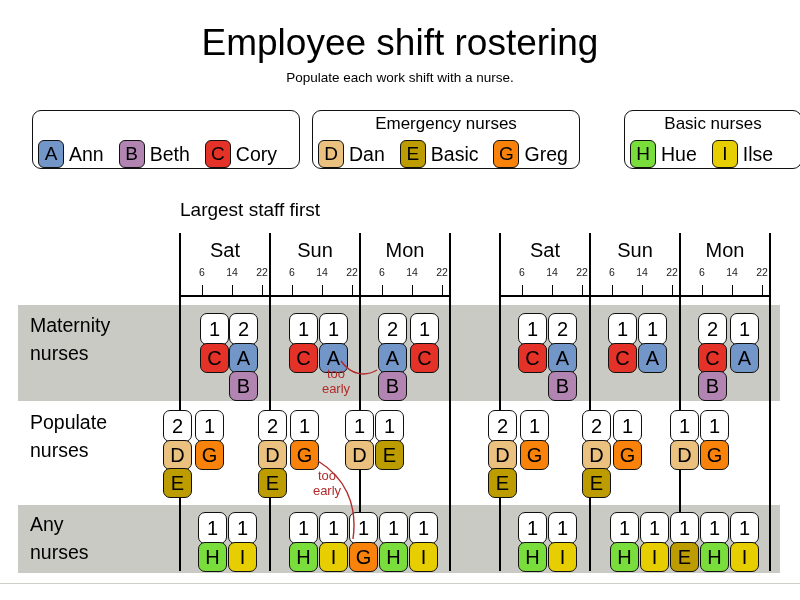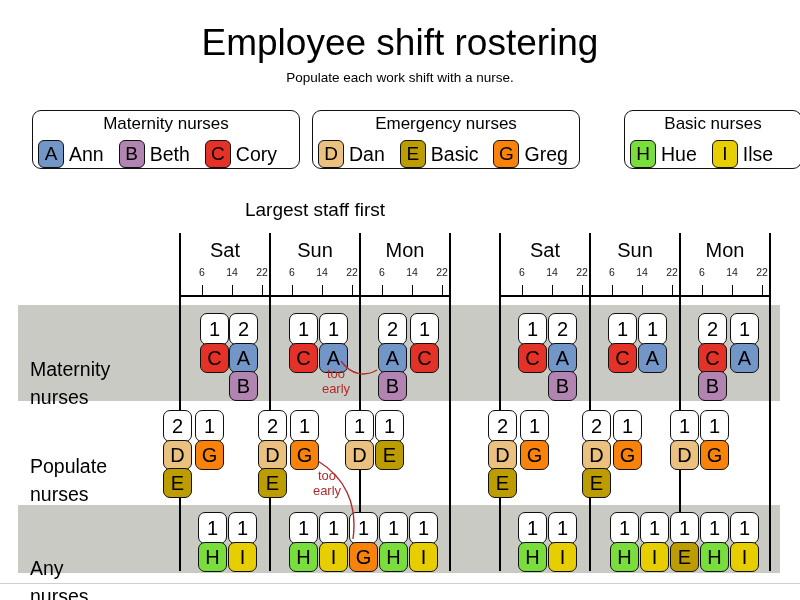--- a/index.html
+++ b/index.html
@@ -10,22 +10,22 @@
   #subtitle{position:absolute;left:0;top:70px;width:800px;text-align:center;font-size:13.5px;}
   .legend-box{position:absolute;top:110px;height:59px;border:1.6px solid #111;border-radius:9px;
               background:#fff;box-sizing:border-box;}
   .legend-title{position:absolute;left:0;top:3px;width:100%;text-align:center;font-size:17px;}
   .legend-row{position:absolute;left:5px;top:29px;right:2px;display:flex;align-items:center;gap:15px;}
   .legend-entry{display:flex;align-items:center;gap:5px;}
   .chip{width:26px;height:28px;border:1.6px solid #111;border-radius:6px;box-sizing:border-box;
         display:flex;align-items:center;justify-content:center;font-size:19px;}
   .legend-name{font-size:19.5px;}
   .band{position:absolute;left:18px;width:762px;}
-  .rowlabel{position:absolute;font-size:19.5px;margin-top:44px;}
-  .chart-title{position:absolute;top:199px;text-align:center;font-size:19px;}
+  .rowlabel{position:absolute;font-size:19.5px;}
+  .chart-title{position:absolute;top:199px;text-align:left;font-size:19px;}
   .daylabel{position:absolute;top:239px;text-align:center;font-size:20px;}
   .ticklabel{position:absolute;top:266px;text-align:center;font-size:10.5px;color:#222;}
   .tickmark{position:absolute;top:285px;width:1.2px;height:10px;background:#000;}
   .vline{position:absolute;top:233px;width:1.8px;height:338px;background:#000;}
   .hline{position:absolute;top:295px;height:1.5px;background:#000;}
   .cell{position:absolute;box-sizing:border-box;border:1.6px solid #101010;border-radius:7px;
         background:#fff;display:flex;align-items:center;justify-content:center;font-size:20px;}
   .anno{position:absolute;font-size:13px;line-height:15px;text-align:center;}
   #overlay{position:absolute;left:0;top:0;z-index:20;pointer-events:none;}
   .cell{z-index:5;} .anno{z-index:21;}
@@ -33,21 +33,20 @@
 </style>
 </head>
 <body>
 
 <div id="stage">
   <div id="main-title">Employee shift rostering</div>
   <div id="subtitle">Populate each work shift with a nurse.</div>
 
   <div id="bottom-rule"></div>
 <div class="legend-box" style="left: 32px; width: 268px;">
-      <div class="legend-title">Maternity nurses</div>
       <div class="legend-row">
         <div class="legend-entry">
           <div class="chip" style="background: rgb(114, 150, 200);">A</div>
           <div class="legend-name">Ann</div>
         </div>
         <div class="legend-entry">
           <div class="chip" style="background: rgb(177, 132, 177);">B</div>
           <div class="legend-name">Beth</div>
         </div>
         <div class="legend-entry">

